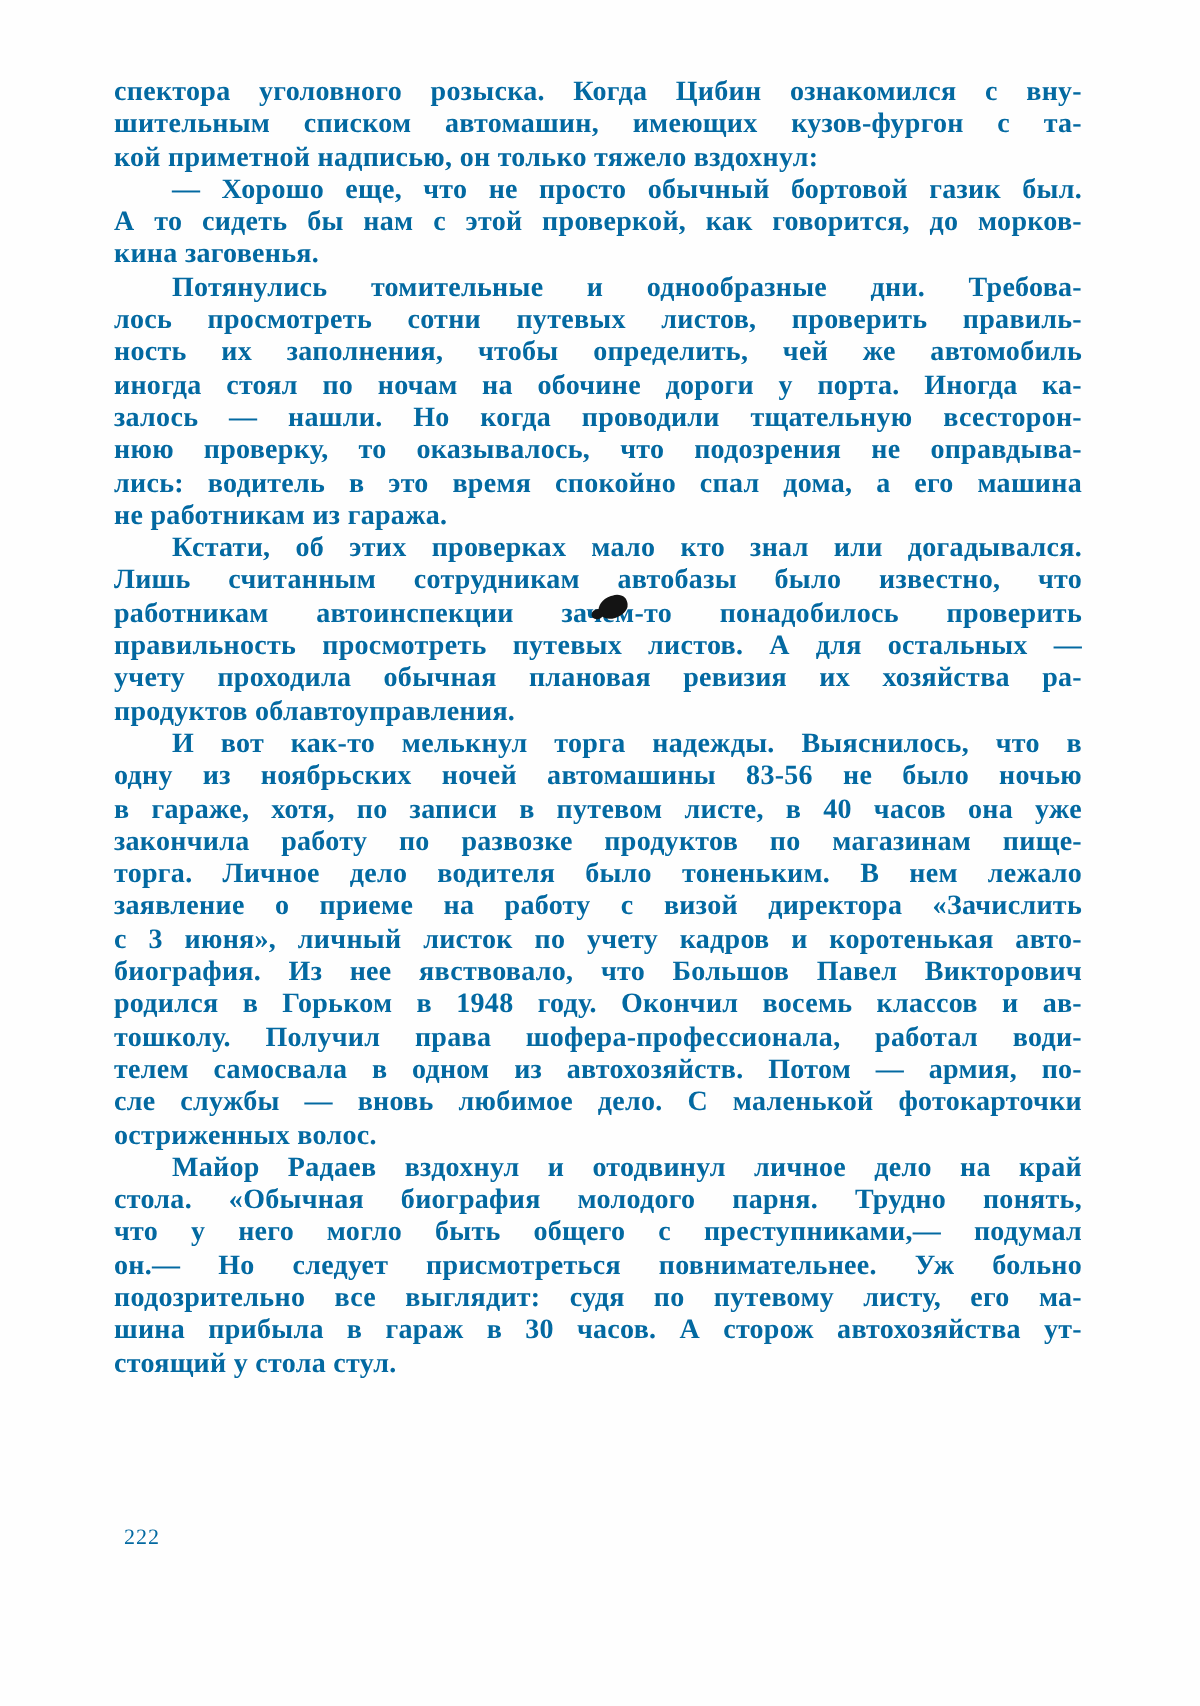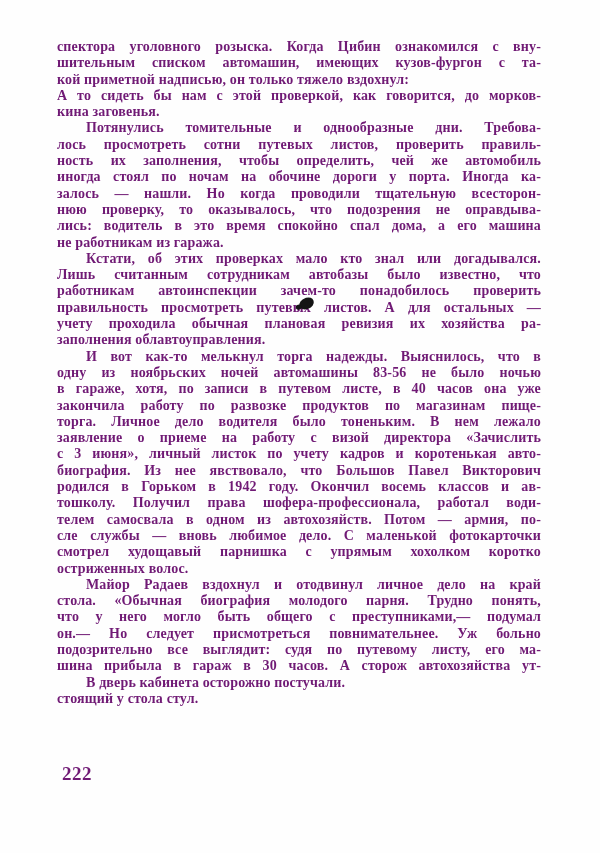--- a/index.html
+++ b/index.html
@@ -7,21 +7,21 @@
     padding: 0;
     background: #ffffff;
   }
   .page {
     position: relative;
     width: 600px;
     height: 853px;
     background: #fefefe;
     overflow: hidden;
     font-family: "Liberation Serif", "DejaVu Serif", serif;
-    color: #701a75;
+    color: #0369a1;
   }
   .text-block {
     position: absolute;
     left: 57px;
     top: 39px;
     width: 484px;
     font-size: 14px;
     line-height: 16.3px;
     font-weight: bold;
     letter-spacing: 0.15px;
@@ -33,22 +33,22 @@
   .line.para-end {
     text-align-last: left;
   }
   .line.indented {
     text-indent: 29px;
   }
   .page-number {
     position: absolute;
     left: 62px;
     top: 763px;
-    font-size: 19px;
-    font-weight: bold;
+    font-size: 11px;
+    font-weight: normal;
     letter-spacing: 0.5px;
   }
   .ink-blot {
     position: absolute;
     left: 299px;
     top: 298px;
     width: 15px;
     height: 11px;
     background: #141414;
     border-radius: 60% 45% 55% 50%;
@@ -66,54 +66,53 @@
   }
 </style>
 </head>
 <body>
 
 <div class="page">
   <div class="text-block">
       <div class="line">спектора уголовного розыска. Когда Цибин ознакомился с вну-</div>
       <div class="line">шительным списком автомашин, имеющих кузов-фургон с та-</div>
       <div class="line para-end">кой приметной надписью, он только тяжело вздохнул:</div>
+      <div class="line indented">— Хорошо еще, что не просто обычный бортовой газик был.</div>
       <div class="line">А то сидеть бы нам с этой проверкой, как говорится, до морков-</div>
       <div class="line para-end">кина заговенья.</div>
       <div class="line indented">Потянулись томительные и однообразные дни. Требова-</div>
       <div class="line">лось просмотреть сотни путевых листов, проверить правиль-</div>
       <div class="line">ность их заполнения, чтобы определить, чей же автомобиль</div>
       <div class="line">иногда стоял по ночам на обочине дороги у порта. Иногда ка-</div>
       <div class="line">залось — нашли. Но когда проводили тщательную всесторон-</div>
       <div class="line">нюю проверку, то оказывалось, что подозрения не оправдыва-</div>
       <div class="line">лись: водитель в это время спокойно спал дома, а его машина</div>
       <div class="line para-end">не работникам из гаража.</div>
       <div class="line indented">Кстати, об этих проверках мало кто знал или догадывался.</div>
       <div class="line">Лишь считанным сотрудникам автобазы было известно, что</div>
       <div class="line">работникам автоинспекции зачем-то понадобилось проверить</div>
       <div class="line">правильность просмотреть путевых листов. А для остальных —</div>
       <div class="line">учету проходила обычная плановая ревизия их хозяйства ра-</div>
-      <div class="line para-end">заполнения облавтоуправления.</div>
+      <div class="line para-end">продуктов облавтоуправления.</div>
       <div class="line indented">И вот как-то мелькнул торга надежды. Выяснилось, что в</div>
       <div class="line">одну из ноябрьских ночей автомашины 83-56 не было ночью</div>
       <div class="line">в гараже, хотя, по записи в путевом листе, в 40 часов она уже</div>
       <div class="line">закончила работу по развозке продуктов по магазинам пище-</div>
       <div class="line">торга. Личное дело водителя было тоненьким. В нем лежало</div>
       <div class="line">заявление о приеме на работу с визой директора «Зачислить</div>
       <div class="line">с 3 июня», личный листок по учету кадров и коротенькая авто-</div>
       <div class="line">биография. Из нее явствовало, что Большов Павел Викторович</div>
-      <div class="line">родился в Горьком в 1942 году. Окончил восемь классов и ав-</div>
+      <div class="line">родился в Горьком в 1948 году. Окончил восемь классов и ав-</div>
       <div class="line">тошколу. Получил права шофера-профессионала, работал води-</div>
       <div class="line">телем самосвала в одном из автохозяйств. Потом — армия, по-</div>
       <div class="line">сле службы — вновь любимое дело. С маленькой фотокарточки</div>
-      <div class="line">смотрел худощавый парнишка с упрямым хохолком коротко</div>
       <div class="line para-end">остриженных волос.</div>
       <div class="line indented">Майор Радаев вздохнул и отодвинул личное дело на край</div>
       <div class="line">стола. «Обычная биография молодого парня. Трудно понять,</div>
       <div class="line">что у него могло быть общего с преступниками,— подумал</div>
       <div class="line">он.— Но следует присмотреться повнимательнее. Уж больно</div>
       <div class="line">подозрительно все выглядит: судя по путевому листу, его ма-</div>
       <div class="line">шина прибыла в гараж в 30 часов. А сторож автохозяйства ут-</div>
-      <div class="line para-end indented">В дверь кабинета осторожно постучали.</div>
       <div class="line para-end">стоящий у стола стул.</div>
     </div>
   <div class="ink-blot"></div>
   <div class="page-number">222</div>
 </div>
 
 </body></html>

